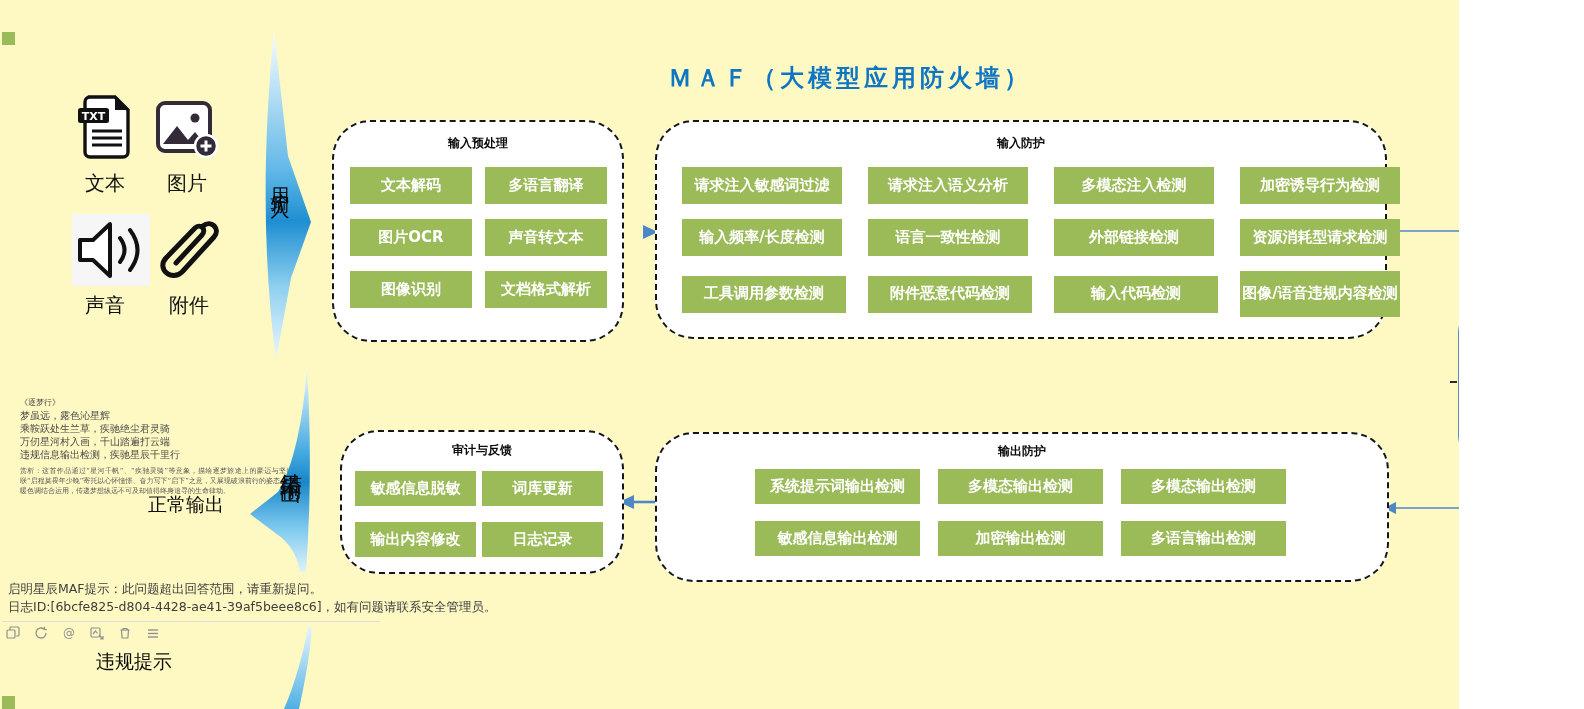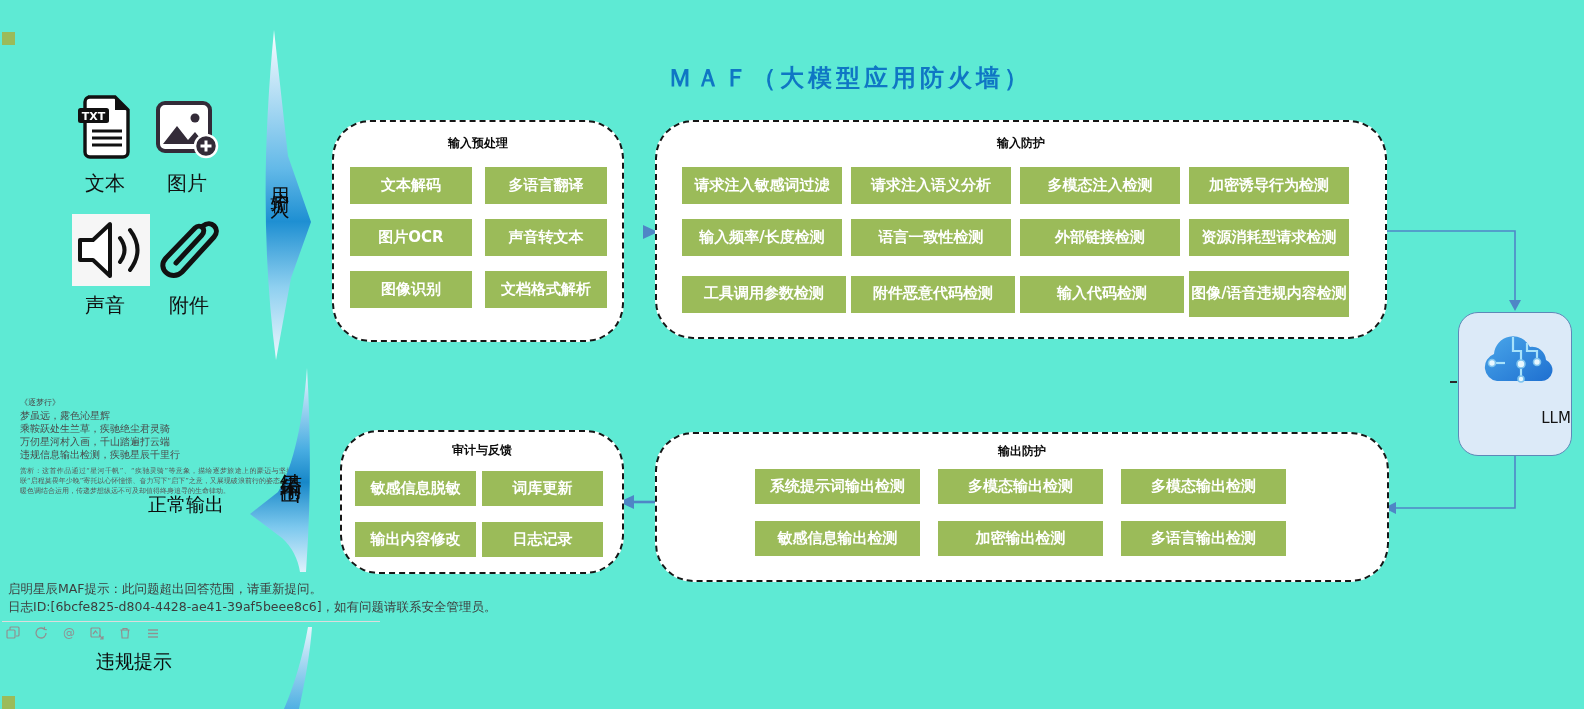--- a/index.html
+++ b/index.html
@@ -1,37 +1,37 @@
 <!DOCTYPE html>
 <html><head>
 <meta charset="utf-8">
 <style>
   html,body{margin:0;padding:0;background:#fff;}
-  .canvas{position:relative;width:1584px;height:709px;background:#5eead4;overflow:hidden;
+  .canvas{position:relative;width:1459px;height:709px;background:#fef9c3;overflow:hidden;
           font-family:"DejaVu Sans","Liberation Sans",sans-serif;color:#111;}
   .abs{position:absolute;}
 
   
   .deco-sq{position:absolute;left:2px;width:13px;height:13px;background:#9BBB59;}
 
   
   .page-title{position:absolute;left:620px;top:62px;width:460px;text-align:center;
               color:#0F76C4;font-size:24px;font-weight:bold;letter-spacing:4px;}
 
   
   .dashed-box{position:absolute;border:2.5px dashed #161616;border-radius:38px;background:#fff;}
   .box-title{position:absolute;left:0;width:100%;text-align:center;font-size:12px;font-weight:bold;color:#0a0a0a;}
 
   
   .grid{position:absolute;display:grid;}
   .gbtn{background:#9BBB59;color:#ffffff;font-weight:bold;font-size:15px;line-height:1.15;
         display:flex;align-items:center;justify-content:center;text-align:center;padding:0 2px;}
   .grid-pre{left:350px;top:167px;grid-template-columns:122px 122px;grid-auto-rows:37px;gap:15px 13px;}
   .grid-ip{left:682px;top:167px;grid-template-columns:160px 160px 160px 160px;
-           grid-template-rows:37px 37px 46px;gap:15px 9px;}
+           grid-template-rows:37px 37px 46px;gap:15px 26px;}
   .grid-ip .gbtn:nth-child(9),.grid-ip .gbtn:nth-child(10),.grid-ip .gbtn:nth-child(11){height:37px;align-self:center;width:100%;}
   .grid-audit{left:355px;top:471px;grid-template-columns:121px 121px;grid-auto-rows:35px;gap:16px 6px;}
   .grid-op{left:755px;top:469px;grid-template-columns:165px 165px 165px;grid-auto-rows:35px;gap:17px 18px;}
 
   
   .src-label{position:absolute;text-align:center;font-size:20px;color:#111;}
 
   
   .vtext{position:absolute;writing-mode:vertical-rl;text-orientation:upright;color:#0b0b0b;}
   .vtext.user{left:268px;top:172px;font-size:19px;letter-spacing:4px;}

